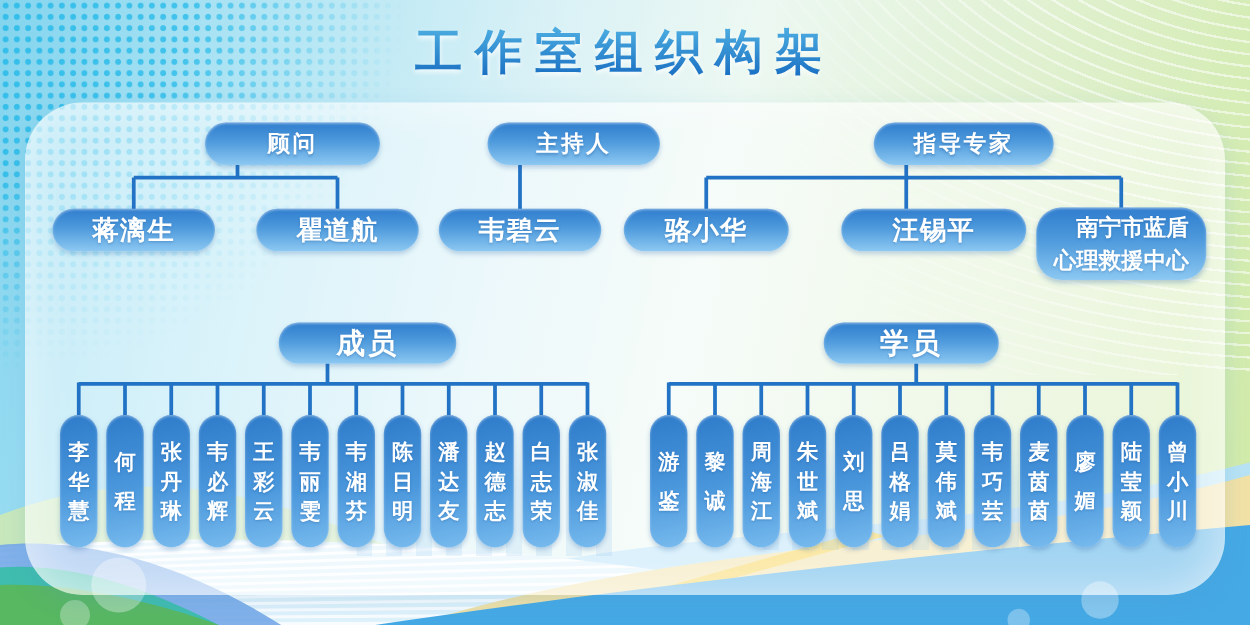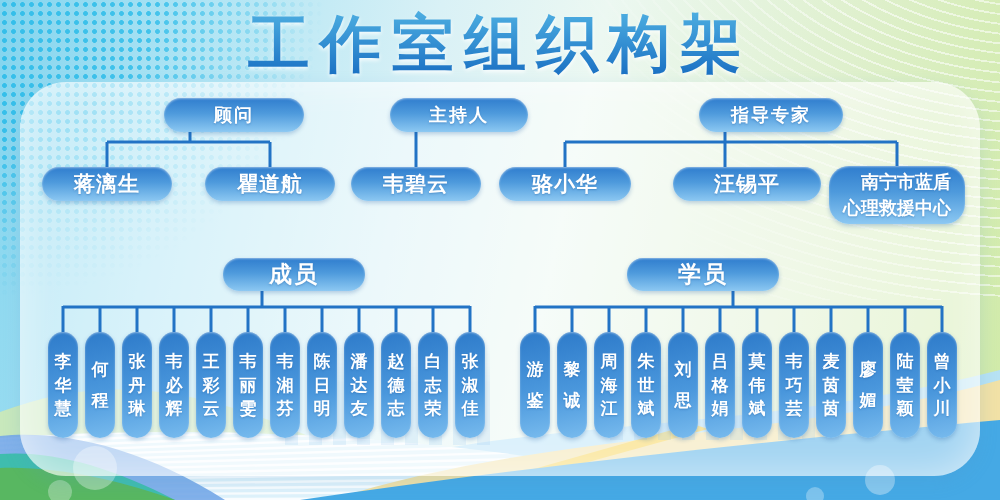--- a/index.html
+++ b/index.html
@@ -22,22 +22,22 @@
   .bg-waves { position:absolute; left:0; bottom:0; }
   
   .panel { position:absolute; left:20px; top:82px; width:960px; height:394px;
     background:rgba(255,255,255,.50); border-radius:46px;
     box-shadow:0 6px 18px rgba(80,150,200,.18), inset 0 0 40px rgba(255,255,255,.55); }
   .skyline { position:absolute; height:100px;
     background:repeating-linear-gradient(90deg, rgba(150,200,240,.20) 0 13px, rgba(150,200,240,0) 13px 24px);
     -webkit-mask-image:linear-gradient(180deg,transparent,#000 45%);
     mask-image:linear-gradient(180deg,transparent,#000 45%); }
   
-  .title { position:absolute; top:2px; left:0; width:100%; margin:0; text-align:center;
-    font-size:62px; font-weight:800; letter-spacing:10px;
+  .title { position:absolute; top:16px; left:0; width:100%; margin:0; text-align:center;
+    font-size:38px; font-weight:800; letter-spacing:10px;
     background:linear-gradient(180deg,#4fb0e2 8%,#1a70c3 88%);
     -webkit-background-clip:text; background-clip:text; color:transparent;
     filter:drop-shadow(0 2px 2px rgba(255,255,255,.9)); }
   
   .connectors { position:absolute; left:0; top:0; }
   
   .node { position:absolute; display:flex; align-items:center; justify-content:center;
     color:#fff; font-weight:bold;
     background:linear-gradient(180deg,#2f7dce 0%,#4e9adc 45%,#8cc8f2 100%);
     box-shadow:0 2px 4px rgba(30,90,160,.28), inset 0 1px 2px rgba(255,255,255,.45);
@@ -125,21 +125,21 @@
 
   <div class="node lvl2" style="left:42px;  width:130px;">蒋漓生</div>
   <div class="node lvl2" style="left:205px; width:130px;">瞿道航</div>
   <div class="node lvl2" style="left:351px; width:130px;">韦碧云</div>
   <div class="node lvl2" style="left:499px; width:132px;">骆小华</div>
   <div class="node lvl2" style="left:673px; width:148px;">汪锡平</div>
   <div class="node org-center" style="left:829px; width:136px;">南宁市蓝盾
 心理救援中心</div>
 
   <div class="node sec" style="left:191px; width:142px;margin-left:32px;">成员</div>
-  <div class="node sec" style="left:627px; width:152px;">学员</div>
+  <div class="node sec" style="left:659px; width:140px;">学员</div>
 
   <div class="pill-row" style="left:48px;">
     <div class="pill">
         <span>李</span>
         <span>华</span>
         <span>慧</span>
       </div>
     <div class="pill">
         <span>何</span>
         <span>程</span>

